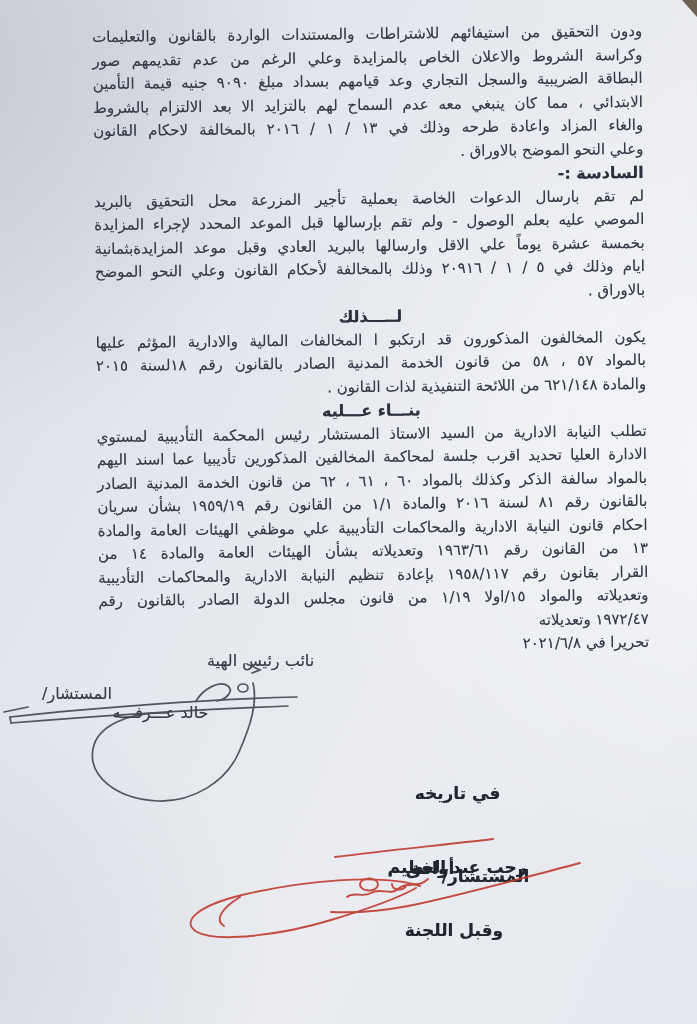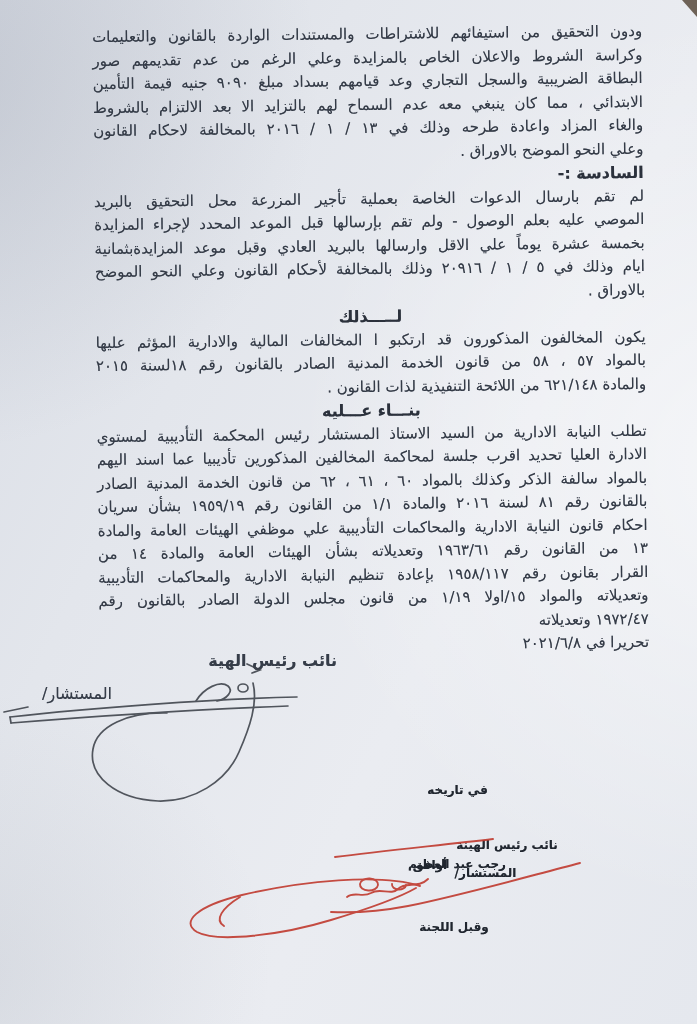--- a/index.html
+++ b/index.html
@@ -29,21 +29,21 @@
     text-shadow:0 0 .5px rgba(52,59,71,.5);
   }
   .para{font-size:15px;line-height:23.5px;}
   .line{text-align:justify;text-align-last:justify;white-space:nowrap;}
   .line.nj{text-align:right;text-align-last:right;}
   .hline{font-weight:bold;font-size:16px;line-height:23.5px;color:#2b313c;}
   .h-right{text-align:right;}
   .h-center{text-align:center;}
   .abs{position:absolute;direction:rtl;}
   .sig-text{font-size:16px;color:#363d49;text-shadow:0 0 .5px rgba(54,61,73,.5);}
-  .appr{font-weight:bold;font-size:12px;color:#20262f;text-shadow:0 0 .5px rgba(32,38,47,.45);text-align:center;}
+  .appr{font-weight:bold;font-size:17px;color:#20262f;text-shadow:0 0 .5px rgba(32,38,47,.45);text-align:center;}
   svg.ink{position:absolute;top:0;left:0;pointer-events:none;}
 </style>
 </head>
 <body>
 
 <div class="page">
 
   <div class="corner-fold"></div>
 
   <div class="scan-rotate">
@@ -77,26 +77,26 @@
         <div class="line">بالقانون رقم ٨١ لسنة ٢٠١٦ والمادة ١/١ من القانون رقم ١٩٥٩/١٩ بشأن سريان</div>
         <div class="line">احكام قانون النيابة الادارية والمحاكمات التأديبية علي موظفي الهيئات العامة والمادة</div>
         <div class="line">١٣ من القانون رقم ١٩٦٣/٦١ وتعديلاته بشأن الهيئات العامة والمادة ١٤ من</div>
         <div class="line">القرار بقانون رقم ١٩٥٨/١١٧ بإعادة تنظيم النيابة الادارية والمحاكمات التأديبية</div>
         <div class="line">وتعديلاته والمواد ١٥/اولا ١/١٩ من قانون مجلس الدولة الصادر بالقانون رقم</div>
         <div class="line nj">١٩٧٢/٤٧ وتعديلاته</div>
         <div class="line nj">تحريرا في ٢٠٢١/٦/٨</div>
       </div>
   </div>
 
-  <div class="abs sig-text" style="top:651px;right:360px;width:130px;text-align:right;font-weight:bold;">نائب رئيس الهية</div>
+  <div class="abs sig-text" style="top:651px;right:360px;width:130px;text-align:left;">نائب رئيس الهية</div>
   <div class="abs sig-text" style="top:684px;left:2px;width:110px;text-align:right;direction:rtl;">المستشار/</div>
+  <div class="abs sig-text" style="top:703px;left:78px;width:165px;text-align:center;">خالد عـــرفـــه</div>
 
   <div class="abs appr" style="top:783px;left:395px;width:125px;">في تاريخه</div>
   <div class="abs appr" style="top:810px;left:385px;width:90px;margin-top:48px;">أوافق</div>
-  <div class="abs appr" style="top:838px;left:432px;width:150px;">نائب رئيس الهينة</div>
   <div class="abs appr" style="top:866px;left:428px;width:115px;">المستشار/</div>
   <div class="abs appr" style="top:857px;left:383px;width:148px;">رجب عبد العظيم</div>
   <div class="abs appr" style="top:920px;left:393px;width:122px;">وقبل اللجنة</div>
 
   <svg class="ink" width="697" height="1024" viewBox="0 0 697 1024">
 
     <g stroke="#3c4149" stroke-width="1.7" fill="none" stroke-linecap="round" opacity="0.88">
       <path d="M10 717 C 90 708, 212 699, 297 697"></path>
       <path d="M11 723 C 96 716, 206 709, 288 706"></path>
       <path d="M10 717 L 11 723"></path>

